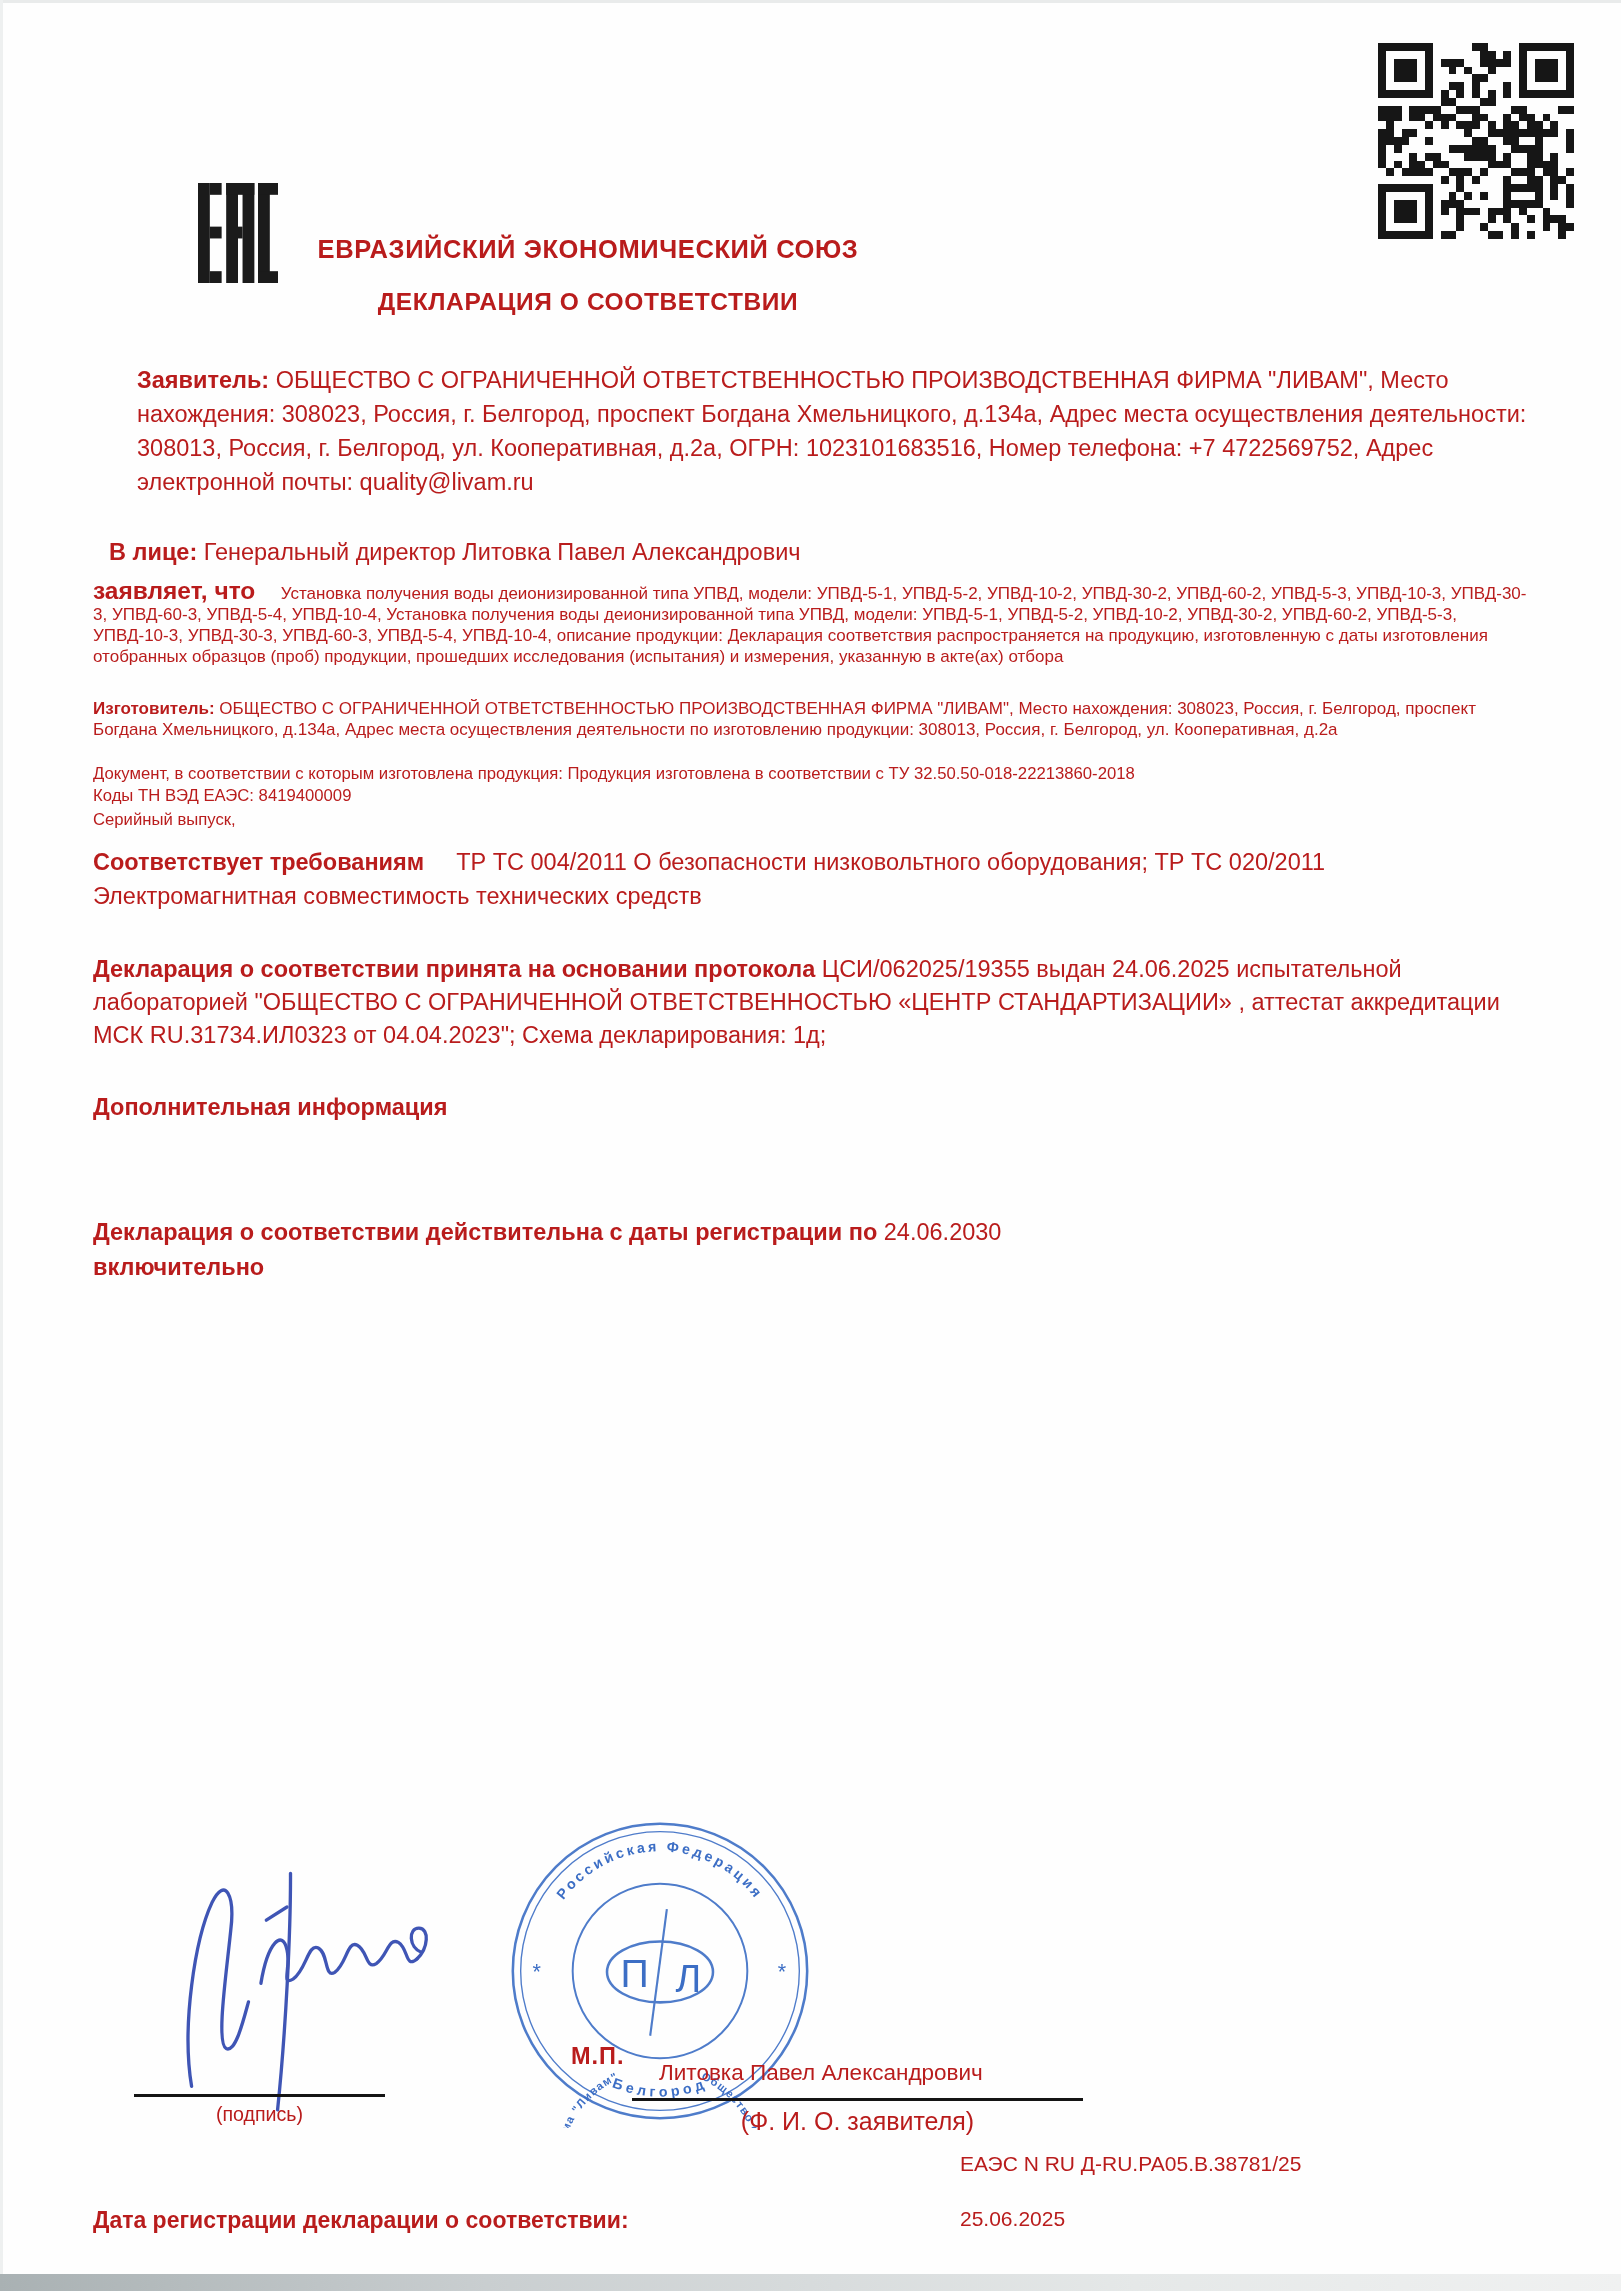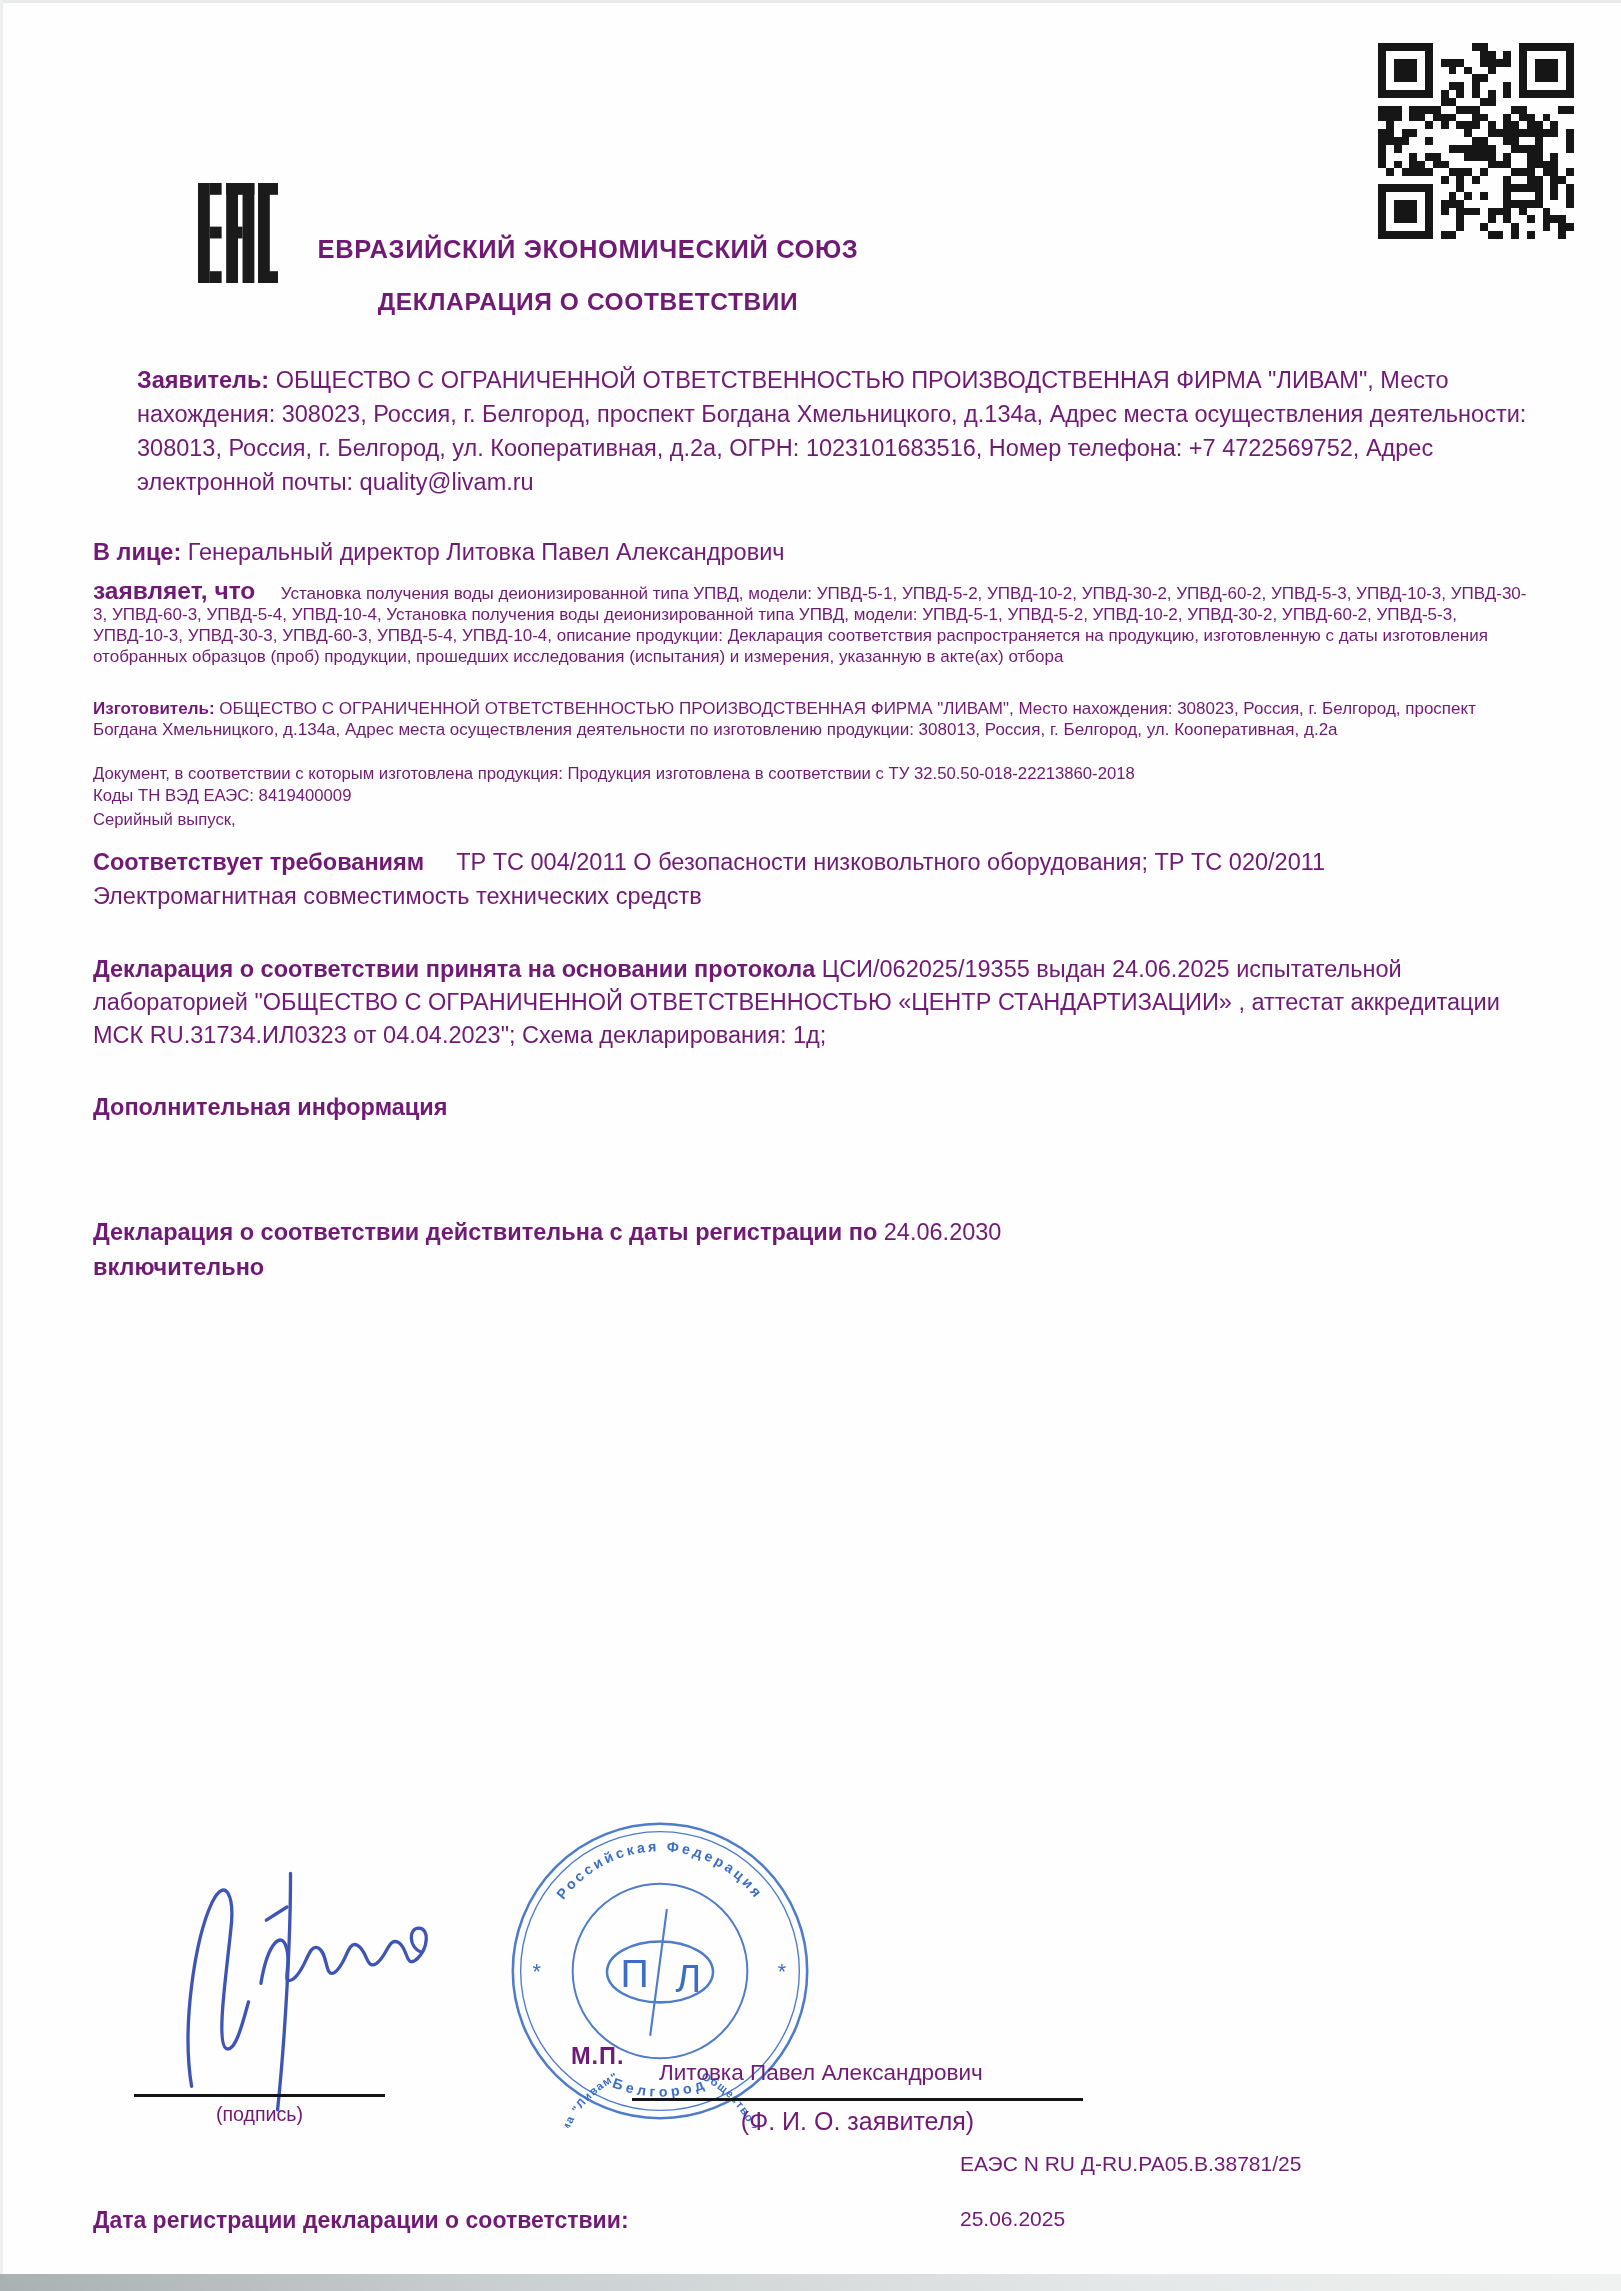--- a/index.html
+++ b/index.html
@@ -1,29 +1,29 @@
 <!DOCTYPE html>
 <html><head>
 <meta charset="utf-8">
 <style>
   html,body{margin:0;padding:0;background:#ffffff;}
   .page{position:relative;width:1621px;height:2292px;background:#fefefe;
-        font-family:"Liberation Sans",sans-serif;color:#701a75;overflow:hidden;}
+        font-family:"Liberation Sans",sans-serif;color:#b91c1c;overflow:hidden;}
   .abs{position:absolute;}
   .b{font-weight:bold;}
   p{margin:0;}
   
   #eac-logo{left:198px;top:179px;}
   .title{left:93px;width:990px;text-align:center;font-weight:bold;letter-spacing:0.6px;}
   #title1{top:235px;font-size:25.5px;}
   #title2{top:288px;font-size:24.5px;}
   
   .par{left:93px;width:1436px;font-size:23.5px;line-height:34px;}
   #applicant{top:363px;margin-left:44px;}
-  #person{top:535px;}
+  #person{top:535px;margin-left:16px;}
   #declares{top:580px;font-size:17px;line-height:21px;}
   .declares-label{font-size:24.5px;font-weight:bold;margin-right:25.5px;}
   #manufacturer{top:698px;font-size:17px;line-height:21px;}
   .tiny{left:93px;width:1436px;font-size:16.7px;line-height:20.6px;}
   #docline{top:764px;}
   #tnved{top:786px;}
   #serial{top:810px;}
   #compliance{top:845px;}
   #compliance .lbl{margin-right:32px;}
   #basis{top:953px;line-height:33px;}

